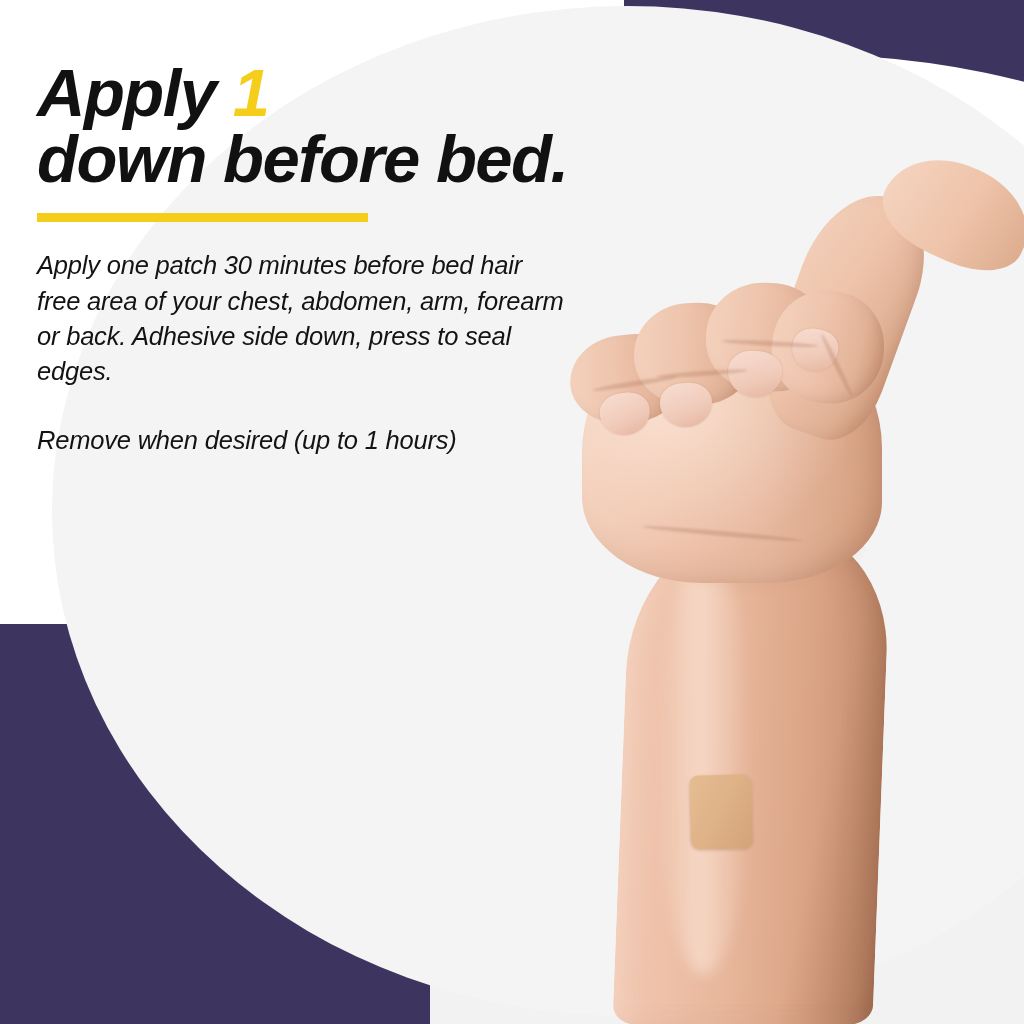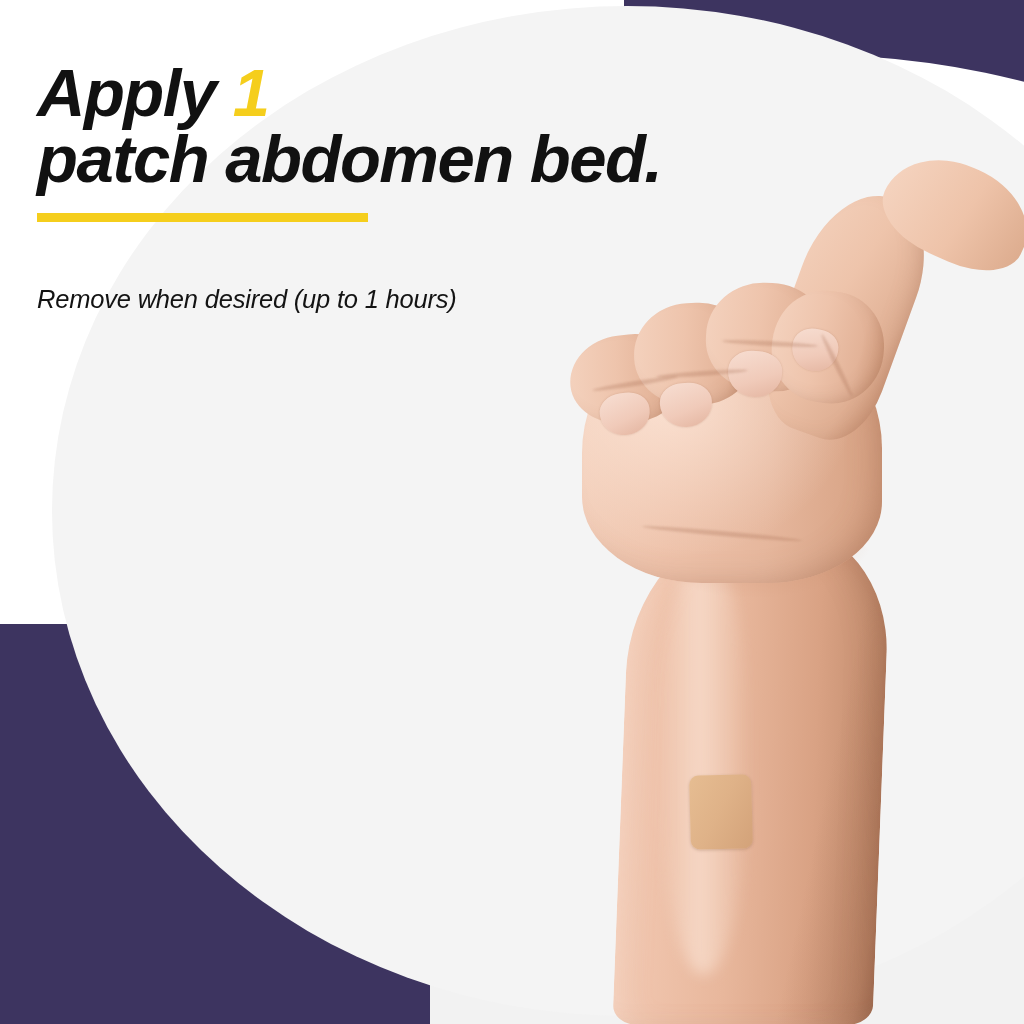--- a/index.html
+++ b/index.html
@@ -277,25 +277,26 @@
     <div class="crease c2"></div>
     <div class="crease c3"></div>
     <div class="crease c4"></div>
     <div class="crease c5"></div>
   </div>
 
   <div class="copy">
 
     <h1 class="headline">
       <span><span>Apply </span><span class="num">1</span></span><br>
-      <span>patch abdomen bed.</span>
+      <span>down before bed.</span>
     </h1>
 
     <div class="rule"></div>
 
     <div class="body-copy">
+      <p>Apply one patch 30 minutes before bed hair free area of your chest, abdomen, arm, forearm or back. Adhesive side down, press to seal edges.</p>
       <div class="gap"></div>
       <p>Remove when desired (up to 1 hours)</p>
     </div>
 
   </div>
 
 </div>
 
 </body></html>

